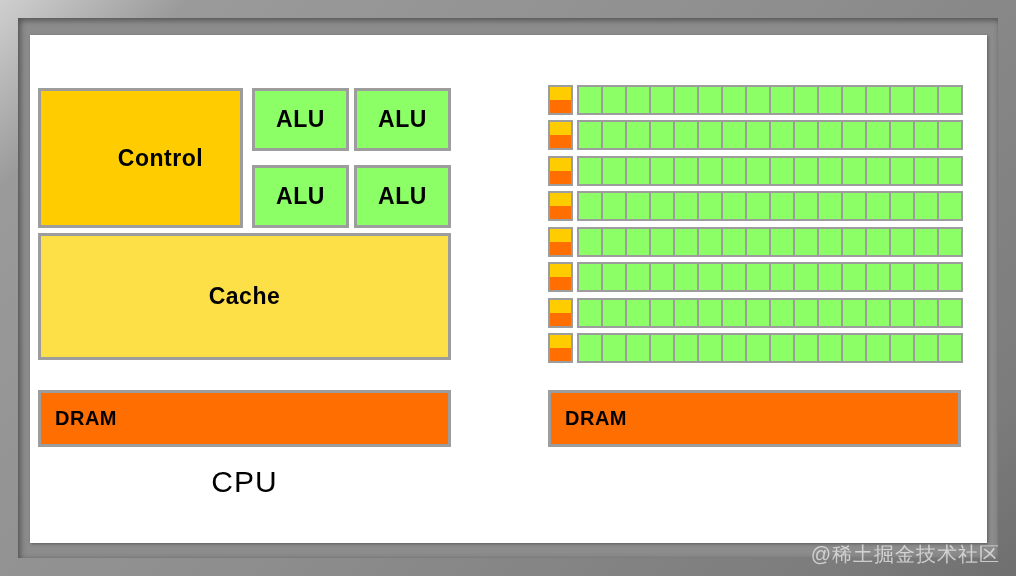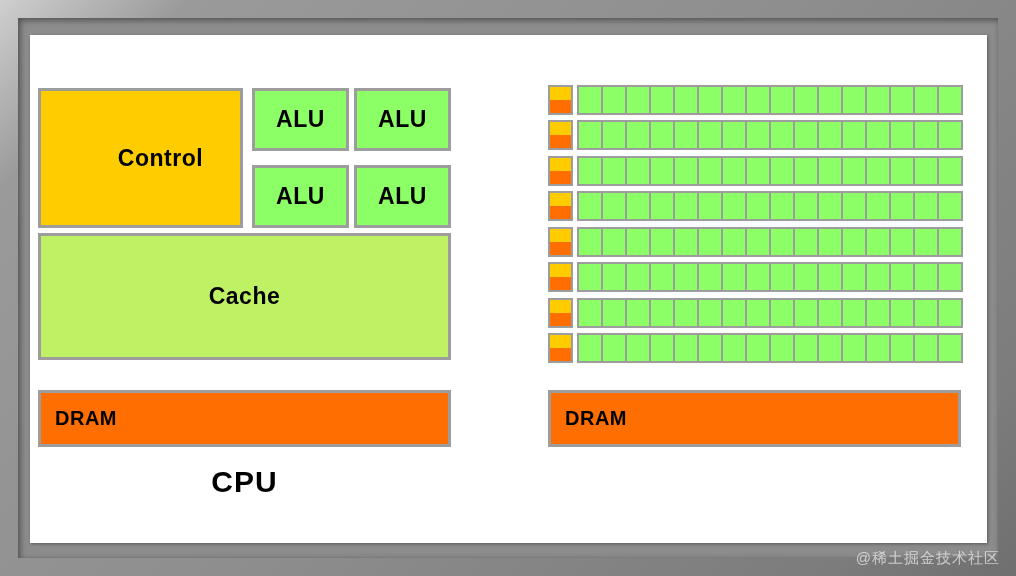--- a/index.html
+++ b/index.html
@@ -60,21 +60,21 @@
     left:8px; top:198px; width:413px; height:127px;
     font-size:23px;
   }
   #dram-cpu {
     left:8px; top:355px; width:413px; height:57px;
     justify-content:flex-start; padding-left:14px;
     font-size:20px;
   }
   #label-cpu {
     position:absolute; left:8px; top:430px; width:413px;
-    text-align:center; font-size:30px; font-weight:700; color:#000;
+    text-align:center; font-size:30px; font-weight:400; color:#000;
     letter-spacing:1px;
   }
 
   
   #gpu-grid {
     position:absolute; left:518px; top:50px;
     width:415px; height:278px;
     display:flex; flex-direction:column; justify-content:space-between;
   }
   .gpu-row { display:flex; align-items:stretch; height:30px; }
@@ -105,21 +105,21 @@
   }
   #label-gpu {
     position:absolute; left:518px; top:430px; width:413px;
     text-align:center; font-size:30px; font-weight:700; color:#000;
     letter-spacing:1px;
   }
 
   
   #watermark {
     position:absolute; right:16px; bottom:8px;
-    font-size:15px;
+    font-size:20px;
     color:rgba(255,255,255,.62);
     letter-spacing:1px;
     pointer-events:none;
     white-space:nowrap;
   }
 </style>
 </head>
 <body>
 
 <div id="frame">
@@ -137,21 +137,21 @@
     <div class="blk alu" id="alu1" style="background: rgb(140, 255, 102);">
       <span>ALU</span>
     </div>
     <div class="blk alu" id="alu2" style="background: rgb(140, 255, 102);">
       <span>ALU</span>
     </div>
     <div class="blk alu" id="alu3" style="background: rgb(140, 255, 102);">
       <span>ALU</span>
     </div>
 
-    <div class="blk" id="cache" style="background: #bef264;">
+    <div class="blk" id="cache" style="background: #fde047;">
       <span>Cache</span>
     </div>
 
     <div class="blk" id="dram-cpu" style="background: rgb(255, 110, 0);">
       <span>DRAM</span>
     </div>
 
     <div id="label-cpu">CPU</div>
 
     <div id="gpu-grid">

